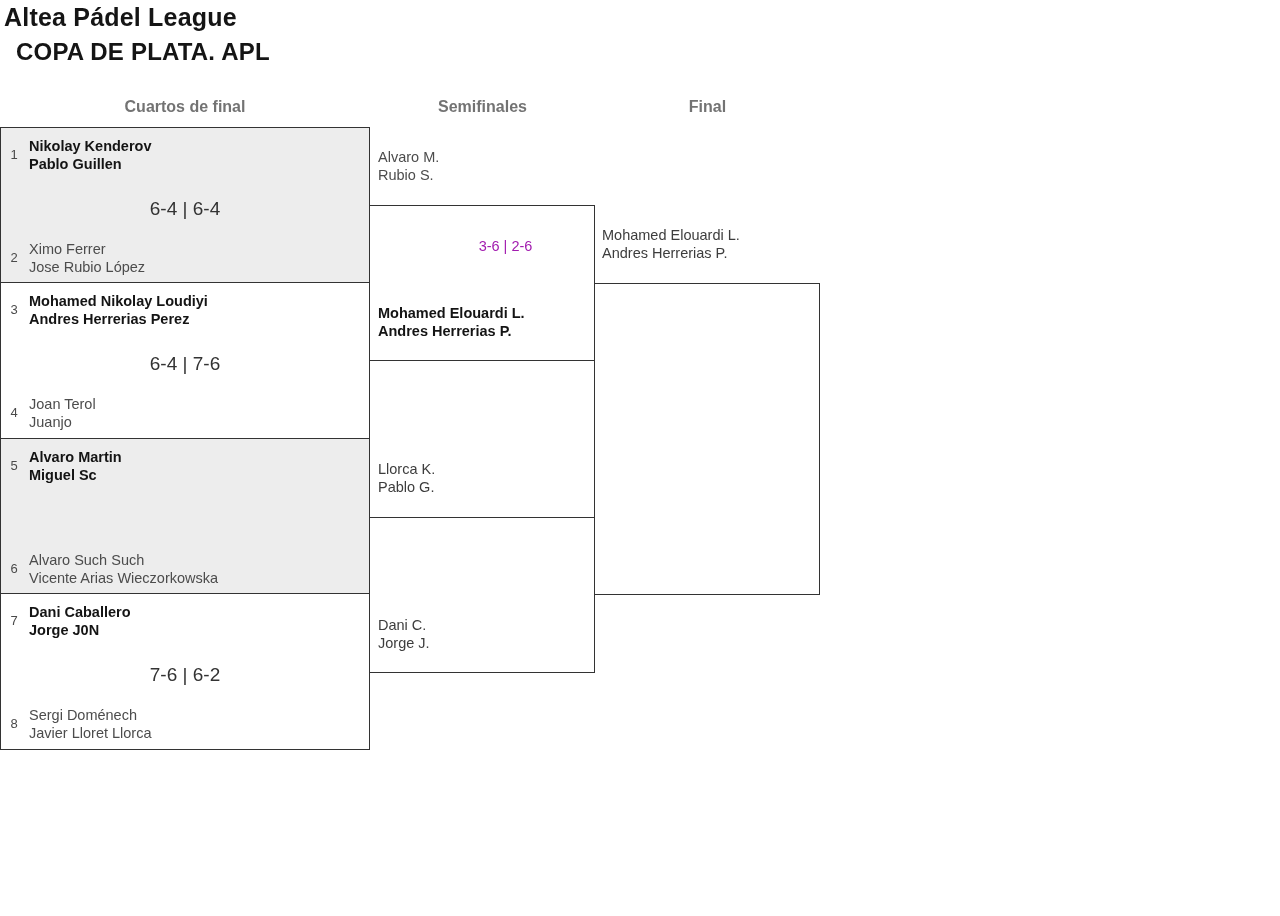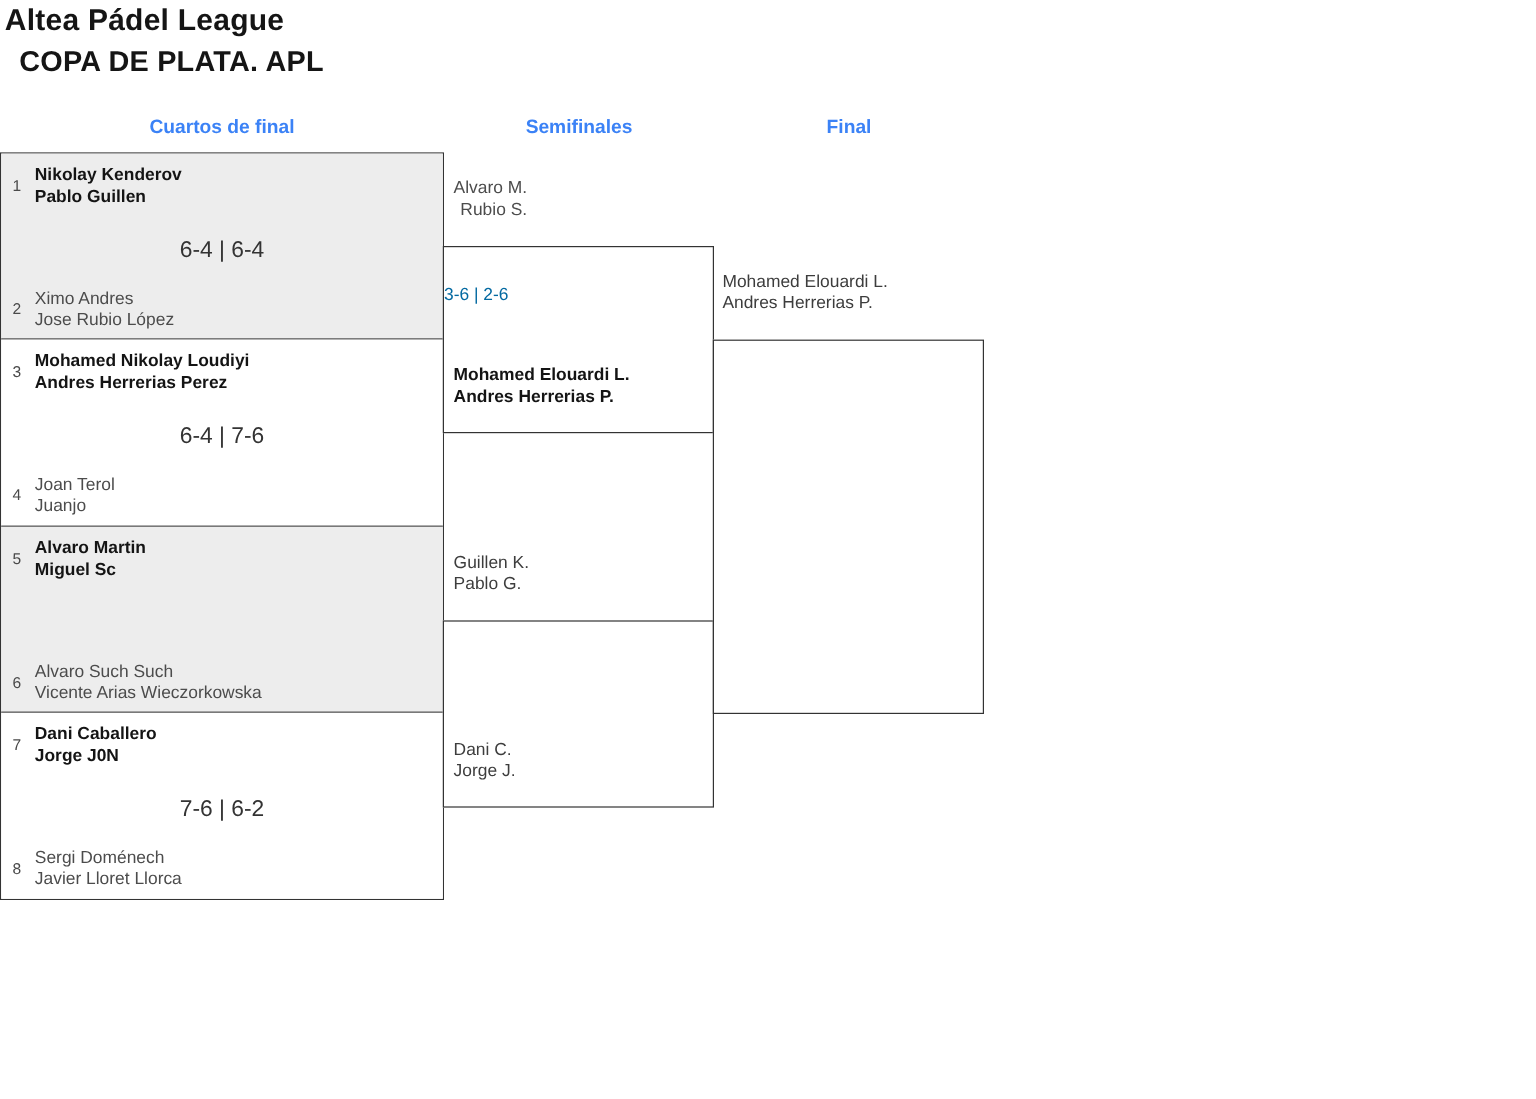--- a/index.html
+++ b/index.html
@@ -37,21 +37,21 @@
   .dot-blue-big    { left: 5px;  top: 39px; width: 24px; height: 24px; background: #29a9e1; }
   .dot-green-small { left: 37px; top: 44px; width: 17px; height: 17px; background: #76b82a; }
   .logo-text {
     position: absolute; left: 62px; top: -6px;
     font-size: 47px; font-weight: 700; color: #76b82a; letter-spacing: -1px;
   }
 
   
   .round-header {
     position: absolute; top: 98px;
-    text-align: center; font-size: 16px; font-weight: 700; color: #3b82f6;
+    text-align: center; font-size: 16px; font-weight: 700; color: #737373;
   }
   .rh-qf    { left: 0;     width: 370px; }
   .rh-sf    { left: 370px; width: 225px; }
   .rh-final { left: 595px; width: 225px; }
 
   
   .qf-col {
     position: absolute; left: 0; top: 127px; width: 370px; height: 623px;
     border: 1px solid #333333; background: #ffffff;
   }
@@ -83,24 +83,24 @@
   }
   #sf1-box { left: 369px; top: 205px; }
   #sf2-box { left: 369px; top: 517px; }
   .final-box {
     position: absolute; left: 594px; top: 283px; width: 226px; height: 312px;
     border: 1px solid #333333; background: #ffffff;
   }
 
   
   .abs-team { position: absolute; }
-  .sf1-team-a { left: 378px; top: 148px; text-align: right; }
+  .sf1-team-a { left: 378px; top: 148px; }
   .sf1-score  {
     position: absolute; left: 370px; top: 238px; width: 271px;
-    text-align: left; font-size: 14.5px; color: #0369a1;
+    text-align: center; font-size: 14.5px; color: #a21caf;
   }
   .sf1-team-b { left: 378px; top: 304px; }
   .final-team-a { left: 602px; top: 226px; }
   .sf2-team-a { left: 378px; top: 460px; }
   .sf2-team-b { left: 378px; top: 616px; }
 </style>
 </head>
 <body>
 
 <div id="canvas">
@@ -117,21 +117,21 @@
 
     <div class="qf-match shaded">
       <div class="seed seed-a">1</div>
       <div class="qf-team-a team win">
         <div>Nikolay Kenderov</div>
         <div>Pablo Guillen</div>
       </div>
       <div class="qf-score">6-4 | 6-4</div>
       <div class="seed seed-b">2</div>
       <div class="qf-team-b team">
-        <div>Ximo Andres</div>
+        <div>Ximo Ferrer</div>
         <div>Jose Rubio López</div>
       </div>
     </div>
 
     <div class="qf-match">
       <div class="seed seed-a">3</div>
       <div class="qf-team-a team win">
         <div>Mohamed Nikolay Loudiyi</div>
         <div>Andres Herrerias Perez</div>
       </div>
@@ -181,21 +181,21 @@
     <div>Alvaro M.</div>
     <div>Rubio S.</div>
   </div>
   <div class="sf1-score">3-6 | 2-6</div>
   <div class="abs-team sf1-team-b team win">
     <div>Mohamed Elouardi L.</div>
     <div>Andres Herrerias P.</div>
   </div>
 
   <div class="abs-team sf2-team-a team dark">
-    <div>Guillen K.</div>
+    <div>Llorca K.</div>
     <div>Pablo G.</div>
   </div>
   <div class="abs-team sf2-team-b team dark">
     <div>Dani C.</div>
     <div>Jorge J.</div>
   </div>
 
   <div class="abs-team final-team-a team dark">
     <div>Mohamed Elouardi L.</div>
     <div>Andres Herrerias P.</div>

